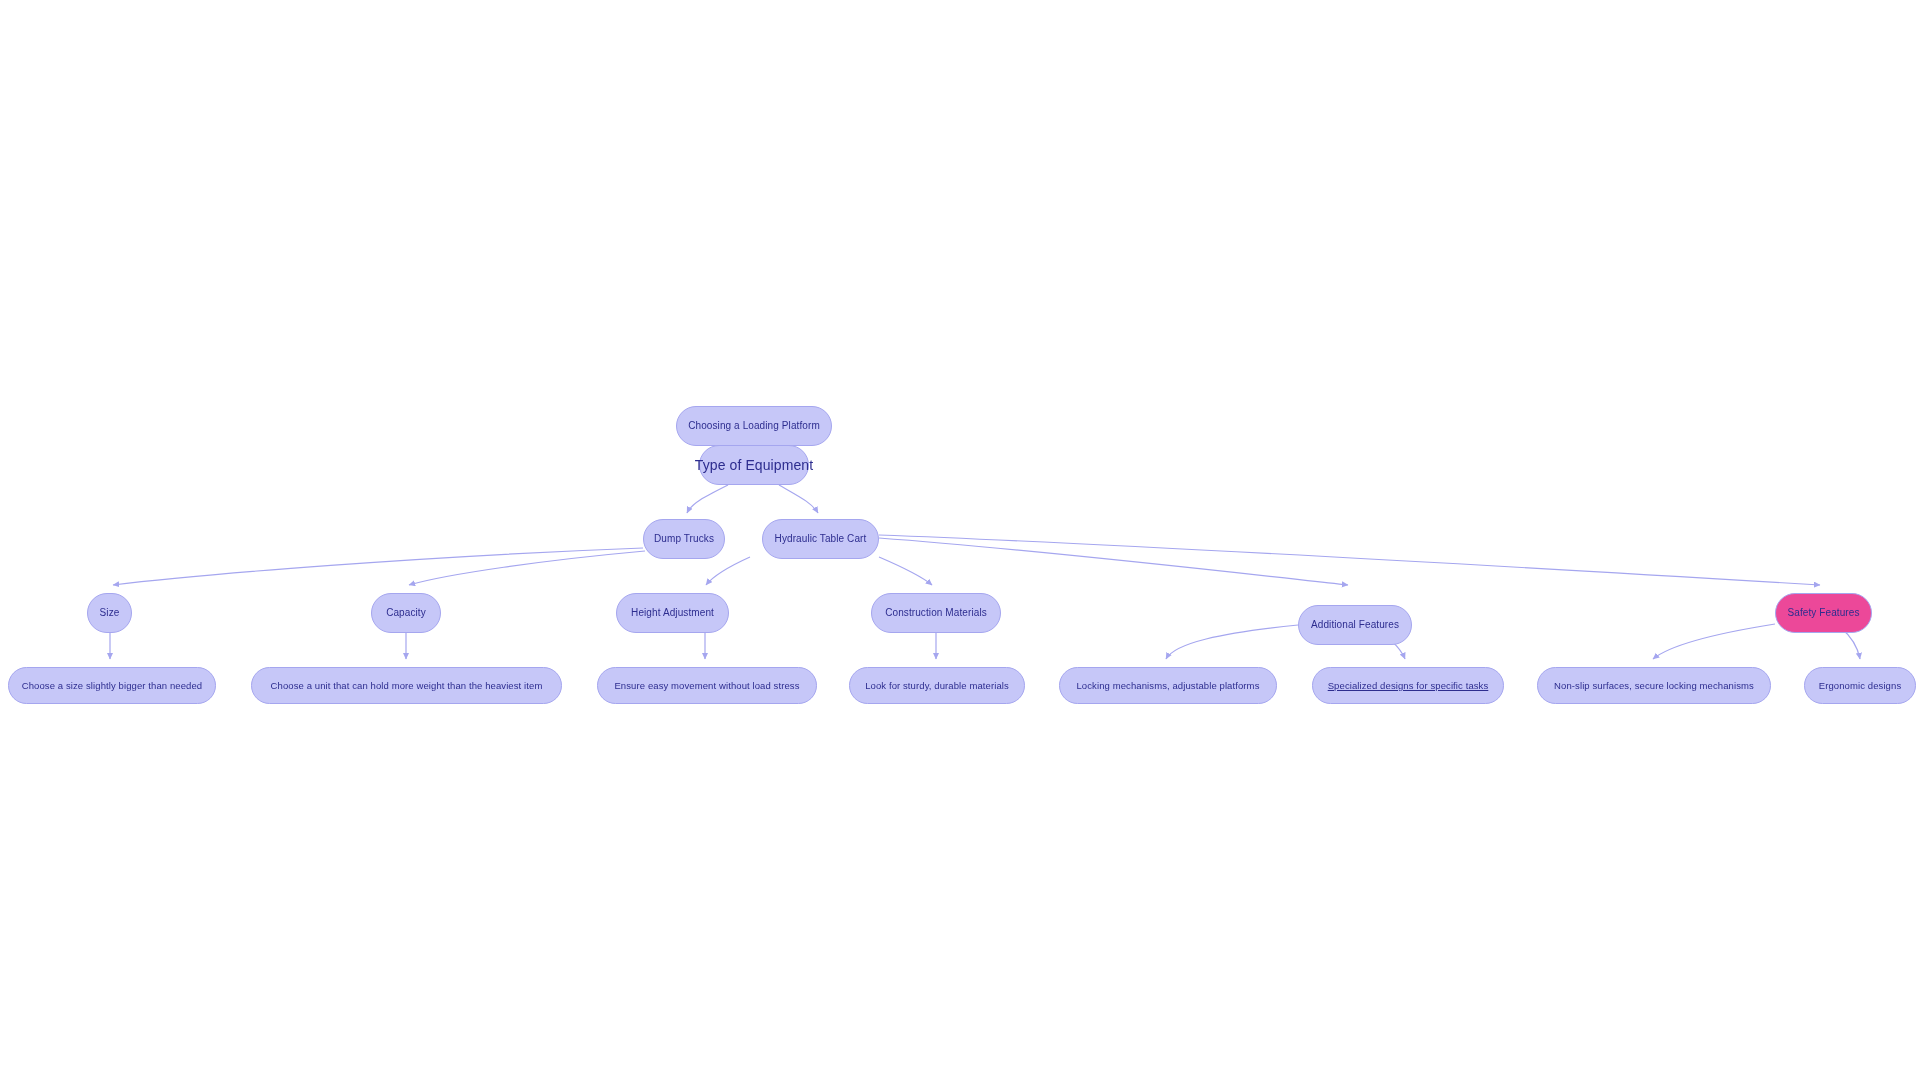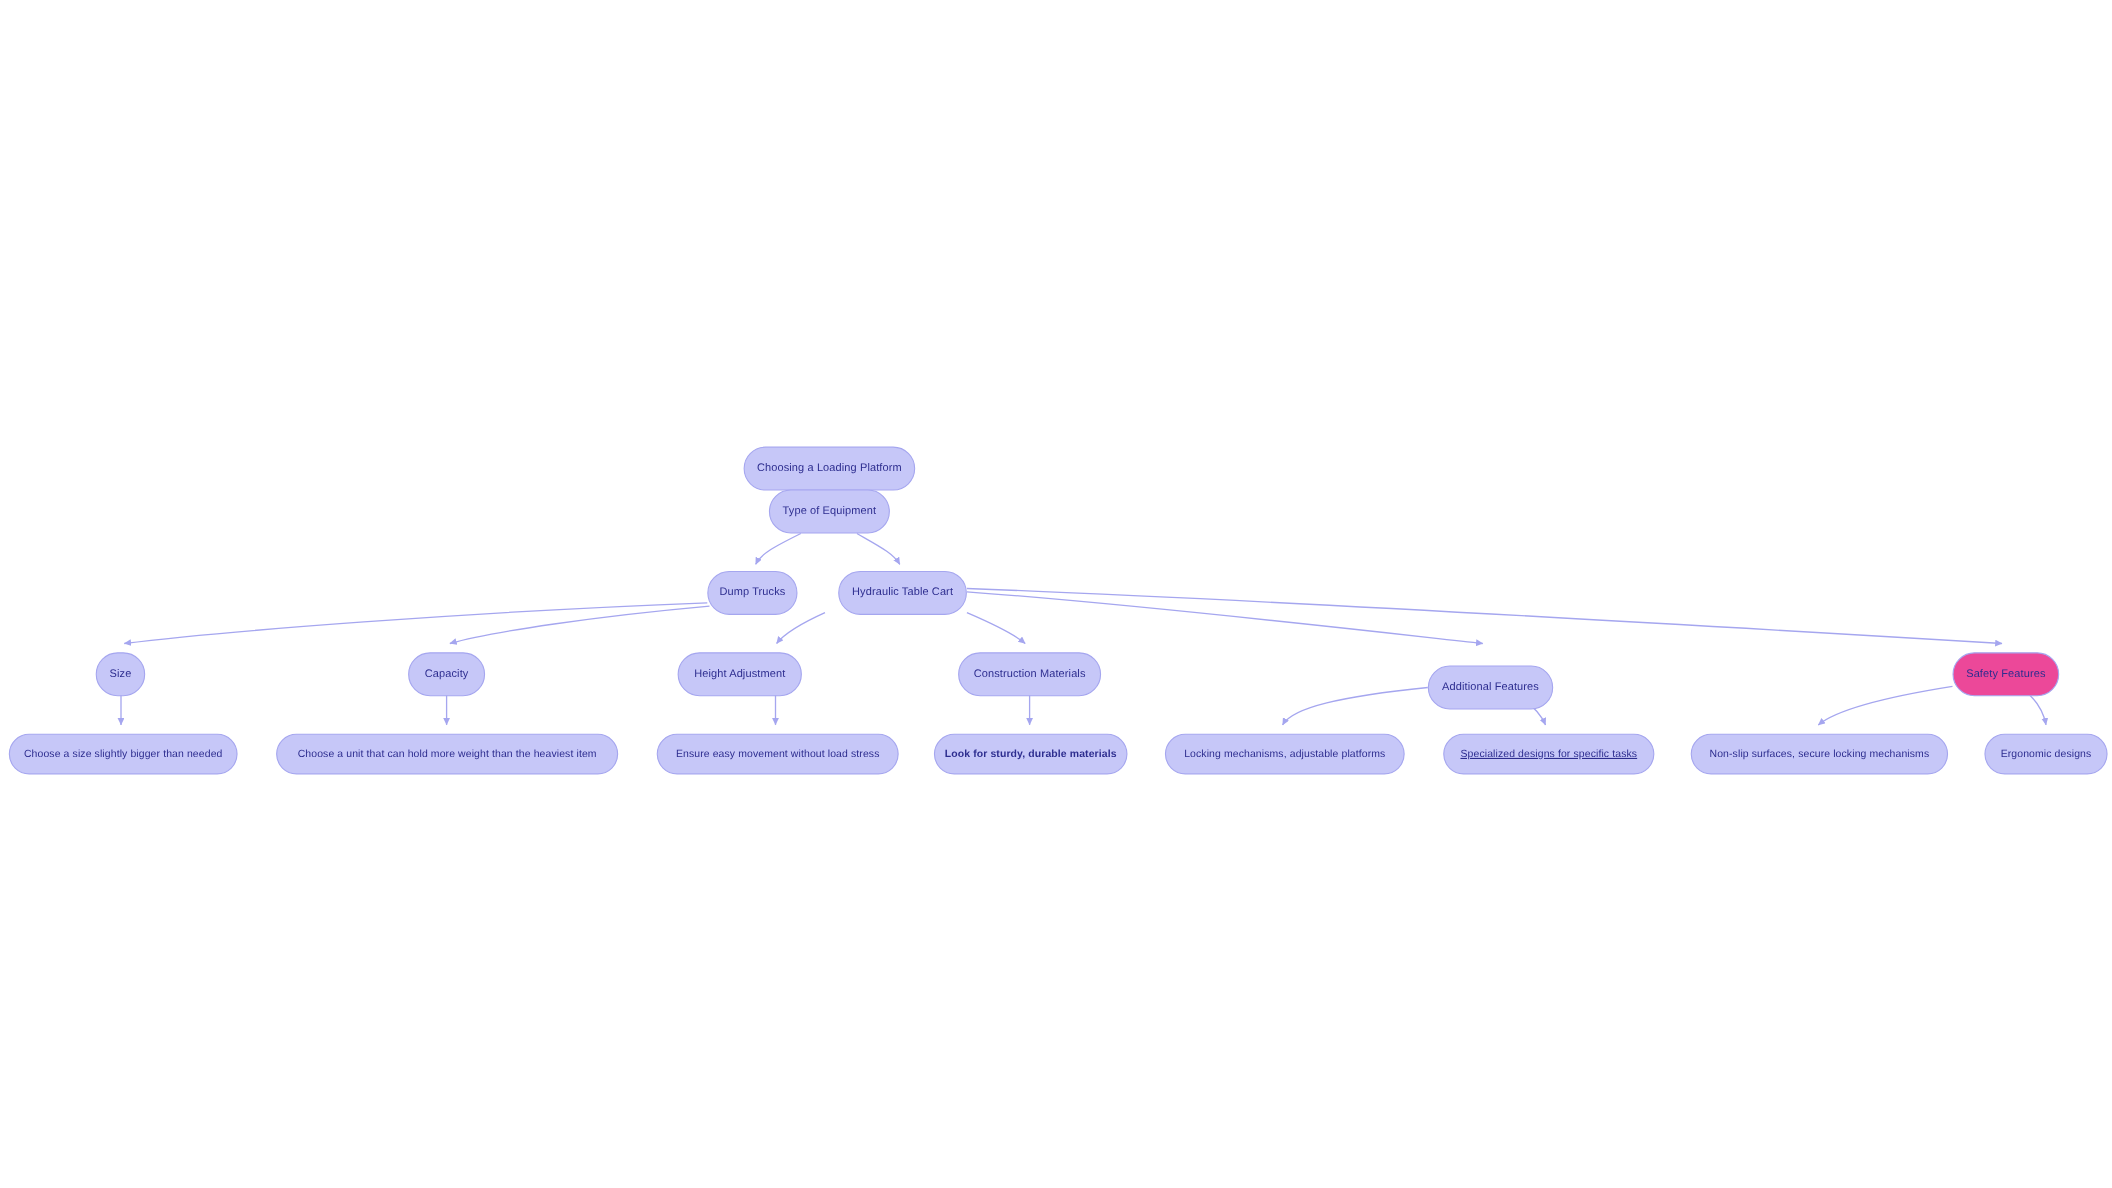--- a/index.html
+++ b/index.html
@@ -74,21 +74,21 @@
         <path d="M 406,625 C 406,640 406,648 406,659" fill="none" stroke="#a5a6ef" stroke-width="1.2" marker-end="url(#arrowhead)"></path>
         <path d="M 705,625 C 705,640 705,648 705,659" fill="none" stroke="#a5a6ef" stroke-width="1.2" marker-end="url(#arrowhead)"></path>
         <path d="M 936,625 C 936,640 936,648 936,659" fill="none" stroke="#a5a6ef" stroke-width="1.2" marker-end="url(#arrowhead)"></path>
       </g>
   </svg>
 
   <div id="nodes-group">
       <div class="node" style="left: 676px; top: 371px; width: 156px; height: 40px; font-size: 10px; background: rgb(198, 199, 248); border-color: rgb(165, 166, 239); color: rgb(45, 45, 143); margin-top: 35px;">
         <span class="node-label">Choosing a Loading Platform</span>
       </div>
-      <div class="node" style="left: 699px; top: 445px; width: 110px; height: 40px; font-size: 10px; background: rgb(198, 199, 248); border-color: rgb(165, 166, 239); color: rgb(45, 45, 143);">
+      <div class="node" style="left: 699px; top: 445px; width: 110px; height: 40px; font-size: 14px; background: rgb(198, 199, 248); border-color: rgb(165, 166, 239); color: rgb(45, 45, 143);">
         <span class="node-label">Type of Equipment</span>
       </div>
       <div class="node" style="left: 643px; top: 519px; width: 82px; height: 40px; font-size: 10px; background: rgb(198, 199, 248); border-color: rgb(165, 166, 239); color: rgb(45, 45, 143);">
         <span class="node-label">Dump Trucks</span>
       </div>
       <div class="node" style="left: 762px; top: 519px; width: 117px; height: 40px; font-size: 10px; background: rgb(198, 199, 248); border-color: rgb(165, 166, 239); color: rgb(45, 45, 143);">
         <span class="node-label">Hydraulic Table Cart</span>
       </div>
       <div class="node" style="left: 87px; top: 593px; width: 45px; height: 40px; font-size: 10px; background: rgb(198, 199, 248); border-color: rgb(165, 166, 239); color: rgb(45, 45, 143);">
         <span class="node-label">Size</span>
@@ -110,21 +110,21 @@
       </div>
       <div class="node" style="left: 8px; top: 667px; width: 208px; height: 37px; font-size: 9.5px; background: rgb(198, 199, 248); border-color: rgb(165, 166, 239); color: rgb(45, 45, 143);">
         <span class="node-label">Choose a size slightly bigger than needed</span>
       </div>
       <div class="node" style="left: 251px; top: 667px; width: 311px; height: 37px; font-size: 9.5px; background: rgb(198, 199, 248); border-color: rgb(165, 166, 239); color: rgb(45, 45, 143);">
         <span class="node-label">Choose a unit that can hold more weight than the heaviest item</span>
       </div>
       <div class="node" style="left: 597px; top: 667px; width: 220px; height: 37px; font-size: 9.5px; background: rgb(198, 199, 248); border-color: rgb(165, 166, 239); color: rgb(45, 45, 143);">
         <span class="node-label">Ensure easy movement without load stress</span>
       </div>
-      <div class="node" style="left: 849px; top: 667px; width: 176px; height: 37px; font-size: 9.5px; background: rgb(198, 199, 248); border-color: rgb(165, 166, 239); color: rgb(45, 45, 143); font-weight: bold;">
+      <div class="node" style="left: 849px; top: 667px; width: 176px; height: 37px; font-size: 9.5px; background: rgb(198, 199, 248); border-color: rgb(165, 166, 239); color: rgb(45, 45, 143);">
         <span class="node-label">Look for sturdy, durable materials</span>
       </div>
       <div class="node" style="left: 1059px; top: 667px; width: 218px; height: 37px; font-size: 9.5px; background: rgb(198, 199, 248); border-color: rgb(165, 166, 239); color: rgb(45, 45, 143);">
         <span class="node-label">Locking mechanisms, adjustable platforms</span>
       </div>
       <div class="node" style="left: 1312px; top: 667px; width: 192px; height: 37px; font-size: 9.5px; background: rgb(198, 199, 248); border-color: rgb(165, 166, 239); color: rgb(45, 45, 143); text-decoration: underline;">
         <span class="node-label">Specialized designs for specific tasks</span>
       </div>
       <div class="node" style="left: 1537px; top: 667px; width: 234px; height: 37px; font-size: 9.5px; background: rgb(198, 199, 248); border-color: rgb(165, 166, 239); color: rgb(45, 45, 143);">
         <span class="node-label">Non-slip surfaces, secure locking mechanisms</span>

